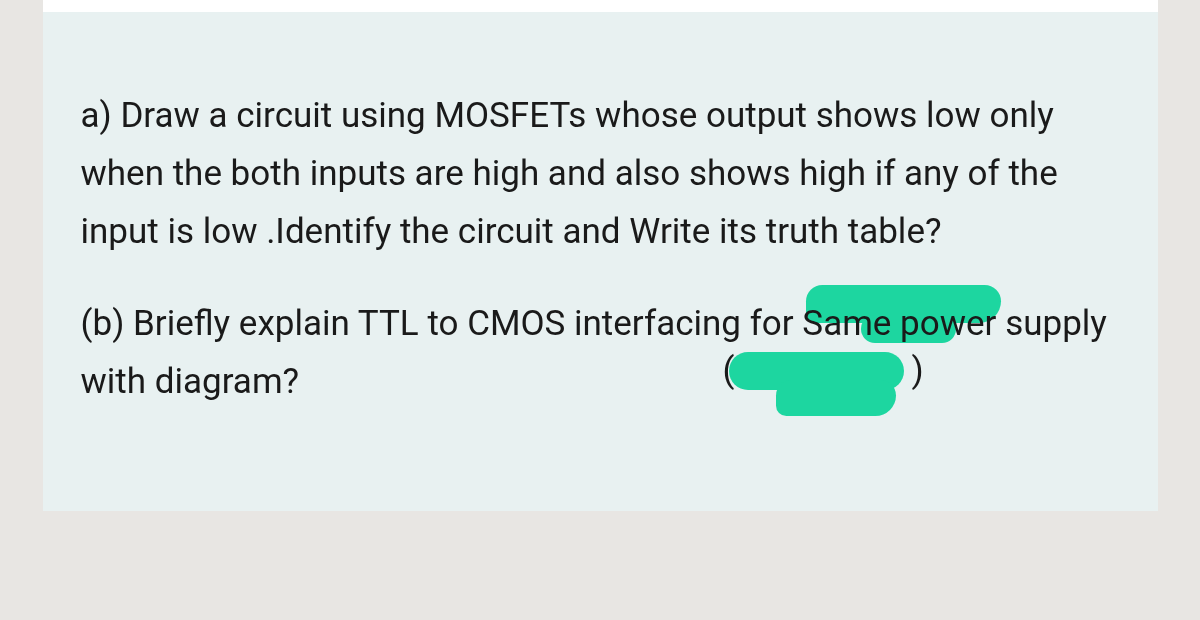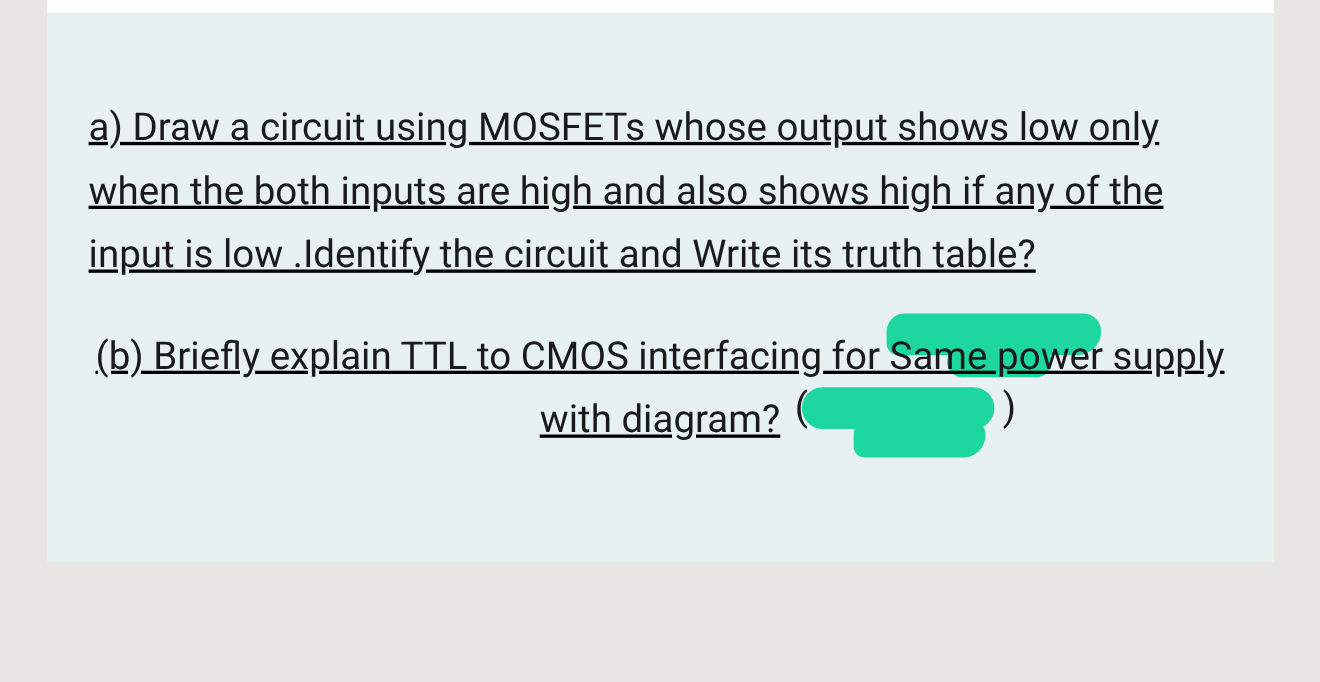--- a/index.html
+++ b/index.html
@@ -13,21 +13,20 @@
       background-color: #e8e6e3;
       font-family: -apple-system, BlinkMacSystemFont, "Segoe UI", Roboto, Helvetica, Arial, sans-serif;
       display: flex;
       justify-content: center;
       align-items: flex-start;
       padding-top: 0;
     }
     .page-container {
       width: 1115px;
       margin-top: 0;
-      text-decoration: underline;
     }
     .white-strip {
       background-color: #ffffff;
       height: 12px;
       width: 100%;
     }
     .content-card {
       background-color: #e8f1f1;
       padding: 75px 38px 100px 38px;
       width: 100%;
@@ -38,21 +37,20 @@
       line-height: 1.65;
       color: #1a1a1a;
       font-weight: 400;
     }
     .question-block {
       margin-bottom: 35px;
       position: relative;
     }
     .question-block:last-child {
       margin-bottom: 0;
-      text-align: center;
     }
     .highlight-mark {
       position: absolute;
       background-color: #1dd6a0;
       border-radius: 50px;
     }
     .highlight-1a {
       width: 195px;
       height: 38px;
       top: 198px;

